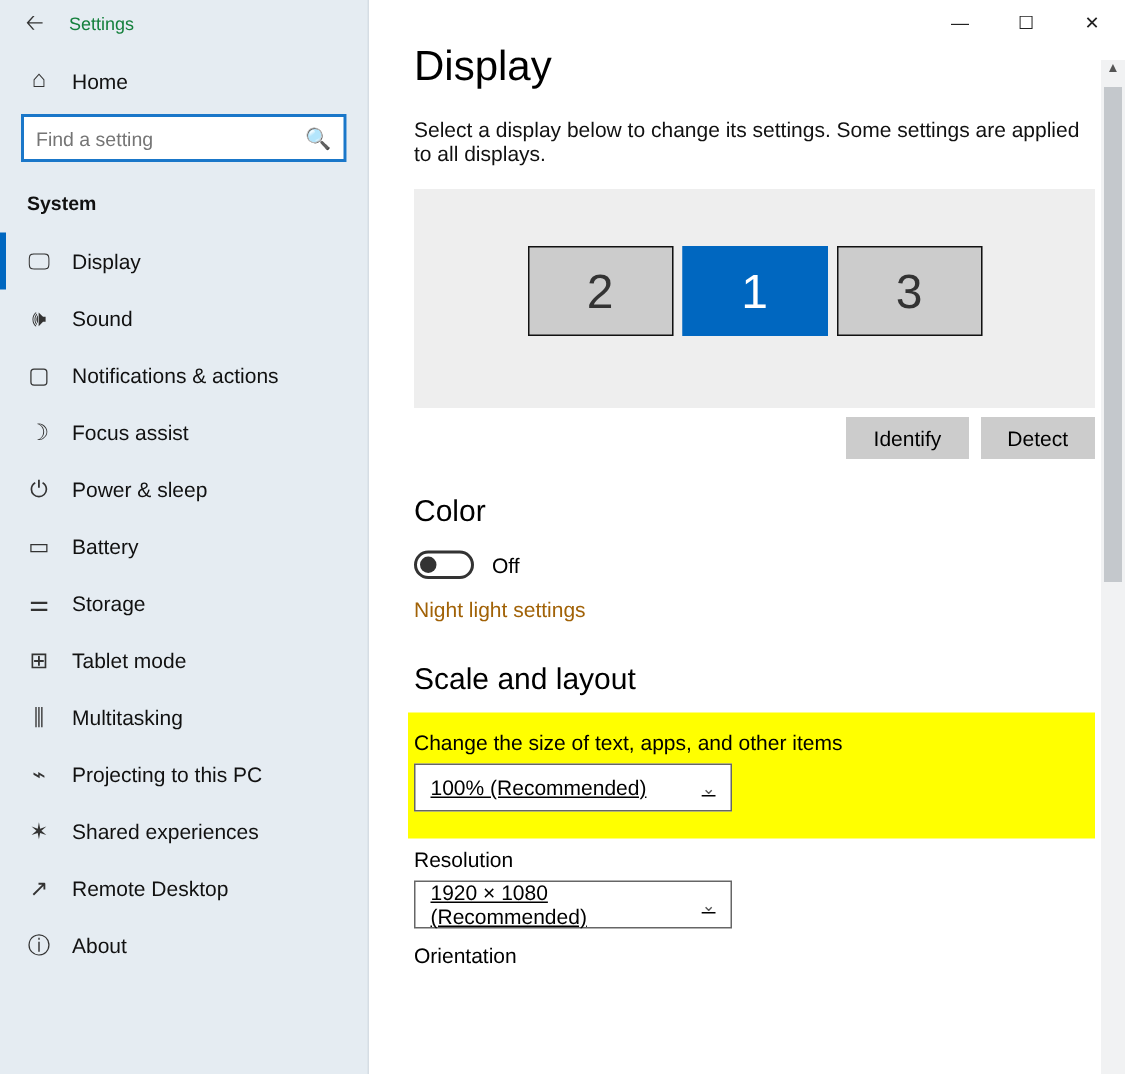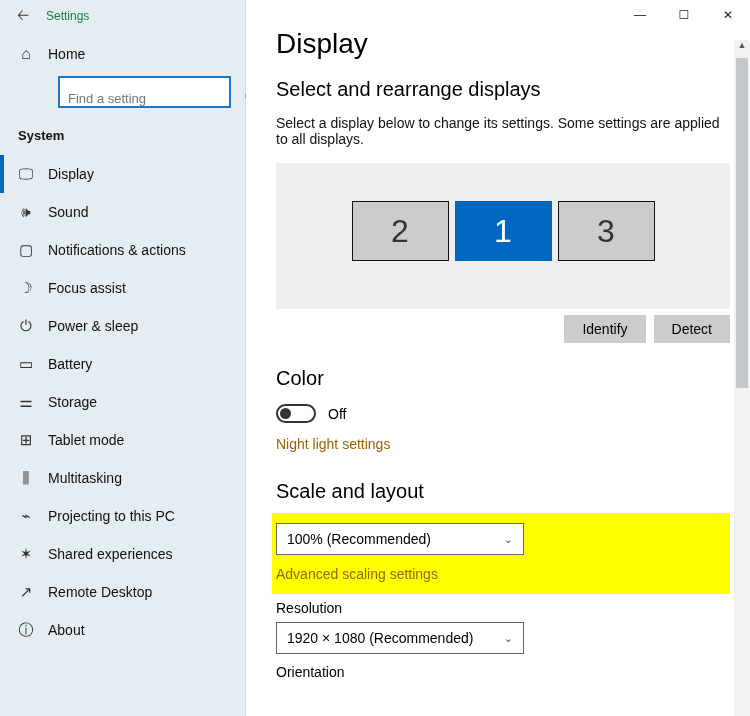--- a/index.html
+++ b/index.html
@@ -6,21 +6,21 @@
     body { background: #fff; width: 750px; height: 716px; overflow: hidden; position: relative; }
     .window { display: flex; width: 100%; height: 100%; }
     .sidebar { width: 246px; height: 100%; background: #e5ecf2; border-right: 1px solid #d6dde4; position: relative; }
     .titlebar { display: flex; align-items: center; height: 32px; padding: 0 8px; }
     .back-btn { width: 30px; height: 30px; display: flex; align-items: center; justify-content: center; font-size: 15px; color: #333; }
     .titlebar-text { font-size: 12px; margin-left: 8px; color: #15803d; }
     .home-row { display: flex; align-items: center; height: 44px; padding: 0 18px; gap: 14px; color: #111; }
     .home-row .icon { width: 16px; display: flex; justify-content: center; color: #333; }
     .home-row span.label { font-size: 14px; }
     .search-wrap { padding: 0 14px 10px 14px; }
-    .search-box { height: 32px; border: 2px solid #1a77c9; background: #fff; display: flex; align-items: flex-end; padding: 0 8px; margin-left: 44px; }
+    .search-box { height: 32px; border: 2px solid #1a77c9; background: #fff; display: flex; align-items: center; padding: 0 8px; }
     .search-box input { border: none; outline: none; flex: 1; font-size: 13px; color: #666; background: transparent; }
     .search-icon { color: #666; font-size: 14px; }
     .section-label { font-size: 13px; font-weight: 600; padding: 10px 18px 12px 18px; color: #111; }
     .nav-list { list-style: none; }
     .nav-item { display: flex; align-items: center; height: 38px; padding: 0 18px; gap: 14px; font-size: 14px; color: #111; cursor: pointer; position: relative; }
     .nav-item .icon { width: 16px; display: flex; justify-content: center; color: #333; font-size: 15px; }
     .nav-item.active::before { content: ""; position: absolute; left: 0; top: 0; bottom: 0; width: 4px; background: #0067c0; }
     
     .main { flex: 1; position: relative; background: #fff; overflow: hidden; }
     .win-controls { position: absolute; right: 0; top: 0; display: flex; }
@@ -37,21 +37,21 @@
     .arrange-btns { display: flex; justify-content: flex-end; gap: 8px; margin-top: 6px; }
     .btn { background: #ccc; border: none; padding: 6px 18px; font-size: 14px; cursor: pointer; }
     .field-label { font-size: 14px; margin: 6px 0 6px 0; }
     .toggle-row { display: flex; align-items: center; gap: 12px; margin-bottom: 12px; }
     .toggle { width: 40px; height: 19px; border: 2px solid #333; border-radius: 10px; position: relative; }
     .toggle .knob { width: 11px; height: 11px; background: #333; border-radius: 50%; position: absolute; left: 2px; top: 2px; }
     .toggle-text { font-size: 14px; }
     .link { color: #a16207; font-size: 14px; margin-bottom: 4px; display: inline-block; }
     .highlight { background: #ffff00; padding: 6px 10px 8px 0; margin: -4px 0 0 -4px; }
     .highlight .field-label, .highlight .link { padding-left: 4px; }
-    .select { width: 248px; height: 32px; border: 1px solid #666; display: flex; align-items: center; justify-content: space-between; padding: 0 10px; font-size: 14px; margin: 4px 0 10px 0; background: #fff; }
+    .select { width: 212px; height: 32px; border: 1px solid #666; display: flex; align-items: center; justify-content: space-between; padding: 0 10px; font-size: 14px; margin: 4px 0 10px 0; background: #fff; text-decoration: underline; }
     .highlight .select { margin-left: 4px; }
     .chev { font-size: 11px; color: #555; }
     .scrollbar { position: absolute; right: 0; top: 40px; width: 16px; bottom: 0; background: #f1f2f3; }
     .scrollbar .thumb { position: absolute; left: 2px; right: 2px; top: 18px; height: 330px; background: #c4c8cc; }
     .scrollbar .arrow { position: absolute; left: 0; right: 0; height: 16px; text-align: center; font-size: 9px; color: #555; }
     .scrollbar .arrow.up { top: 0; }
     .inner-scroll { padding-right: 20px; }
   </style>
 </head>
 <body>
@@ -134,21 +134,20 @@
       <div class="win-ctrl">—</div>
       <div class="win-ctrl">☐</div>
       <div class="win-ctrl">✕</div>
     </div>
     <div class="scrollbar">
       <div class="arrow up">▲</div>
       <div class="thumb"></div>
     </div>
     <div class="content inner-scroll">
       <h1>Display</h1>
-      <h2>Select and rearrange displays</h2>
       <p>Select a display below to change its settings. Some settings are applied to all displays.</p>
       <div class="display-arrange">
         <div class="monitors">
           <div class="monitor">2</div>
           <div class="monitor selected">1</div>
           <div class="monitor">3</div>
         </div>
       </div>
       <div class="arrange-btns">
         <button class="btn">Identify</button>
@@ -159,25 +158,25 @@
       <div class="toggle-row">
         <div class="toggle">
             <div class="knob"></div>
           </div>
         <span class="toggle-text">Off</span>
       </div>
       <a class="link">Night light settings</a>
 
       <h2 class="mt">Scale and layout</h2>
       <div class="highlight">
+        <div class="field-label">Change the size of text, apps, and other items</div>
         <div class="select">
           <span>100% (Recommended)</span>
           <span class="chev">⌄</span>
         </div>
-        <a class="link">Advanced scaling settings</a>
       </div>
 
       <div class="field-label">Resolution</div>
       <div class="select">
         <span>1920 × 1080 (Recommended)</span>
         <span class="chev">⌄</span>
       </div>
 
       <div class="field-label">Orientation</div>
       

